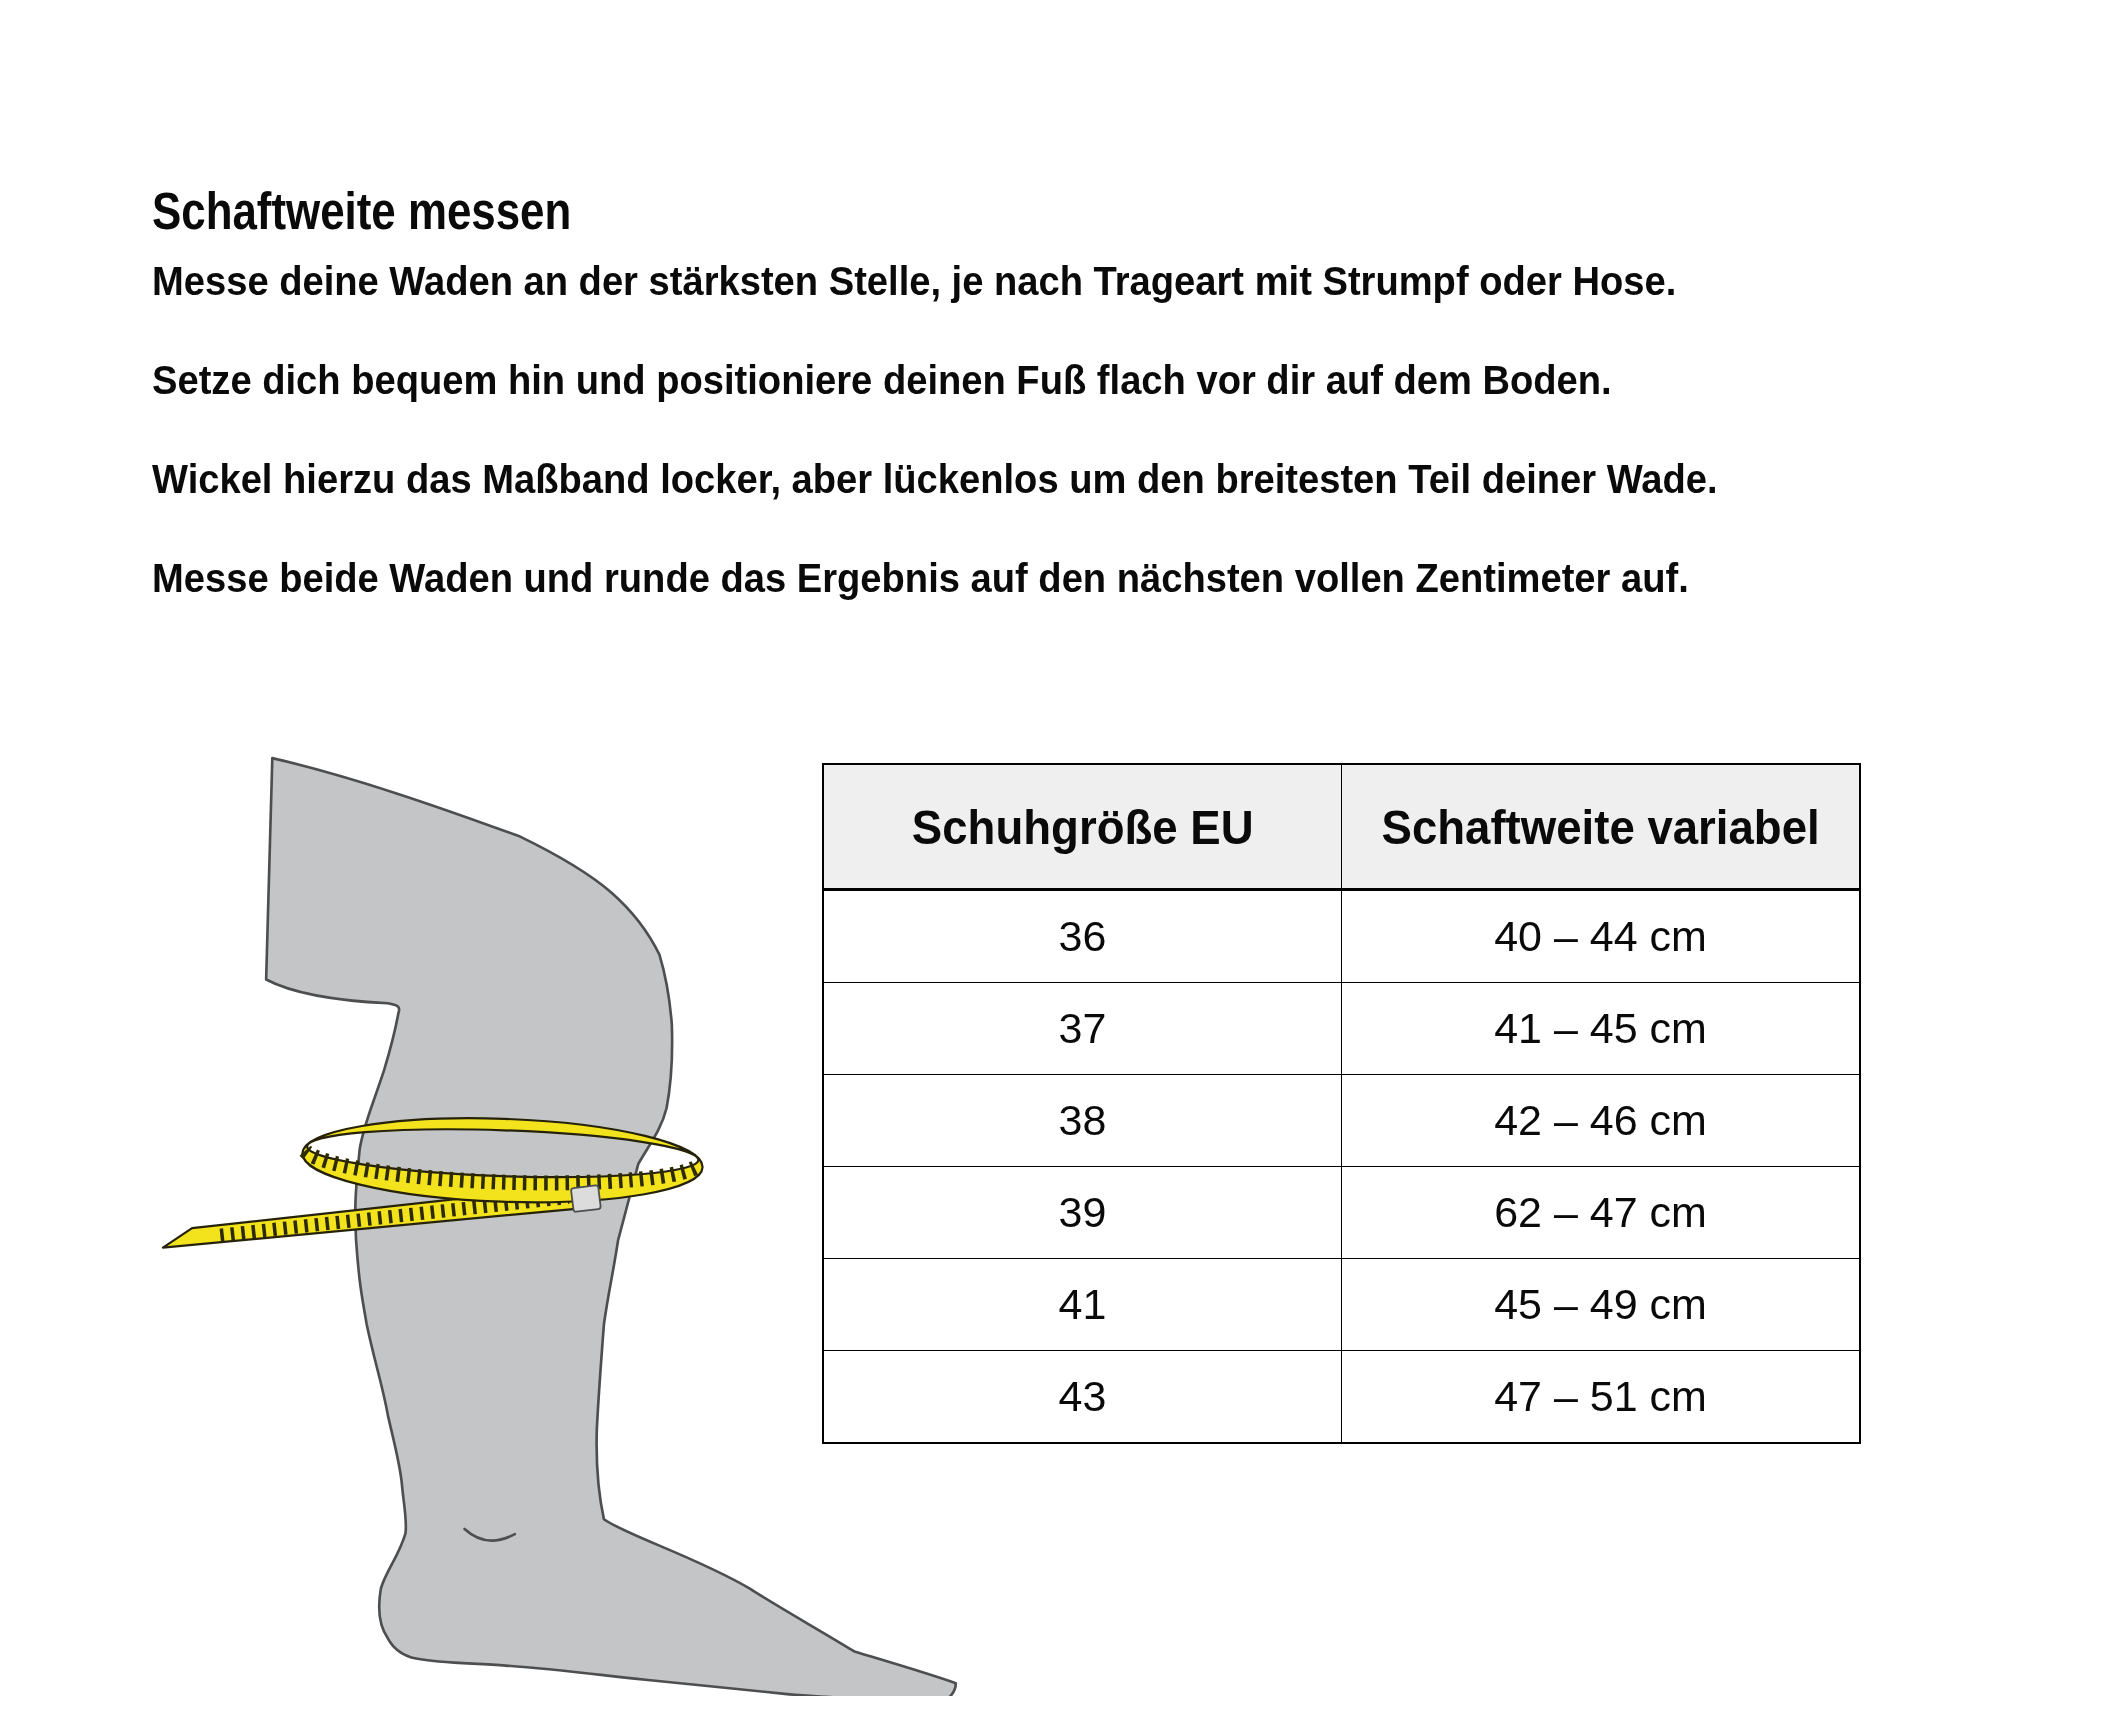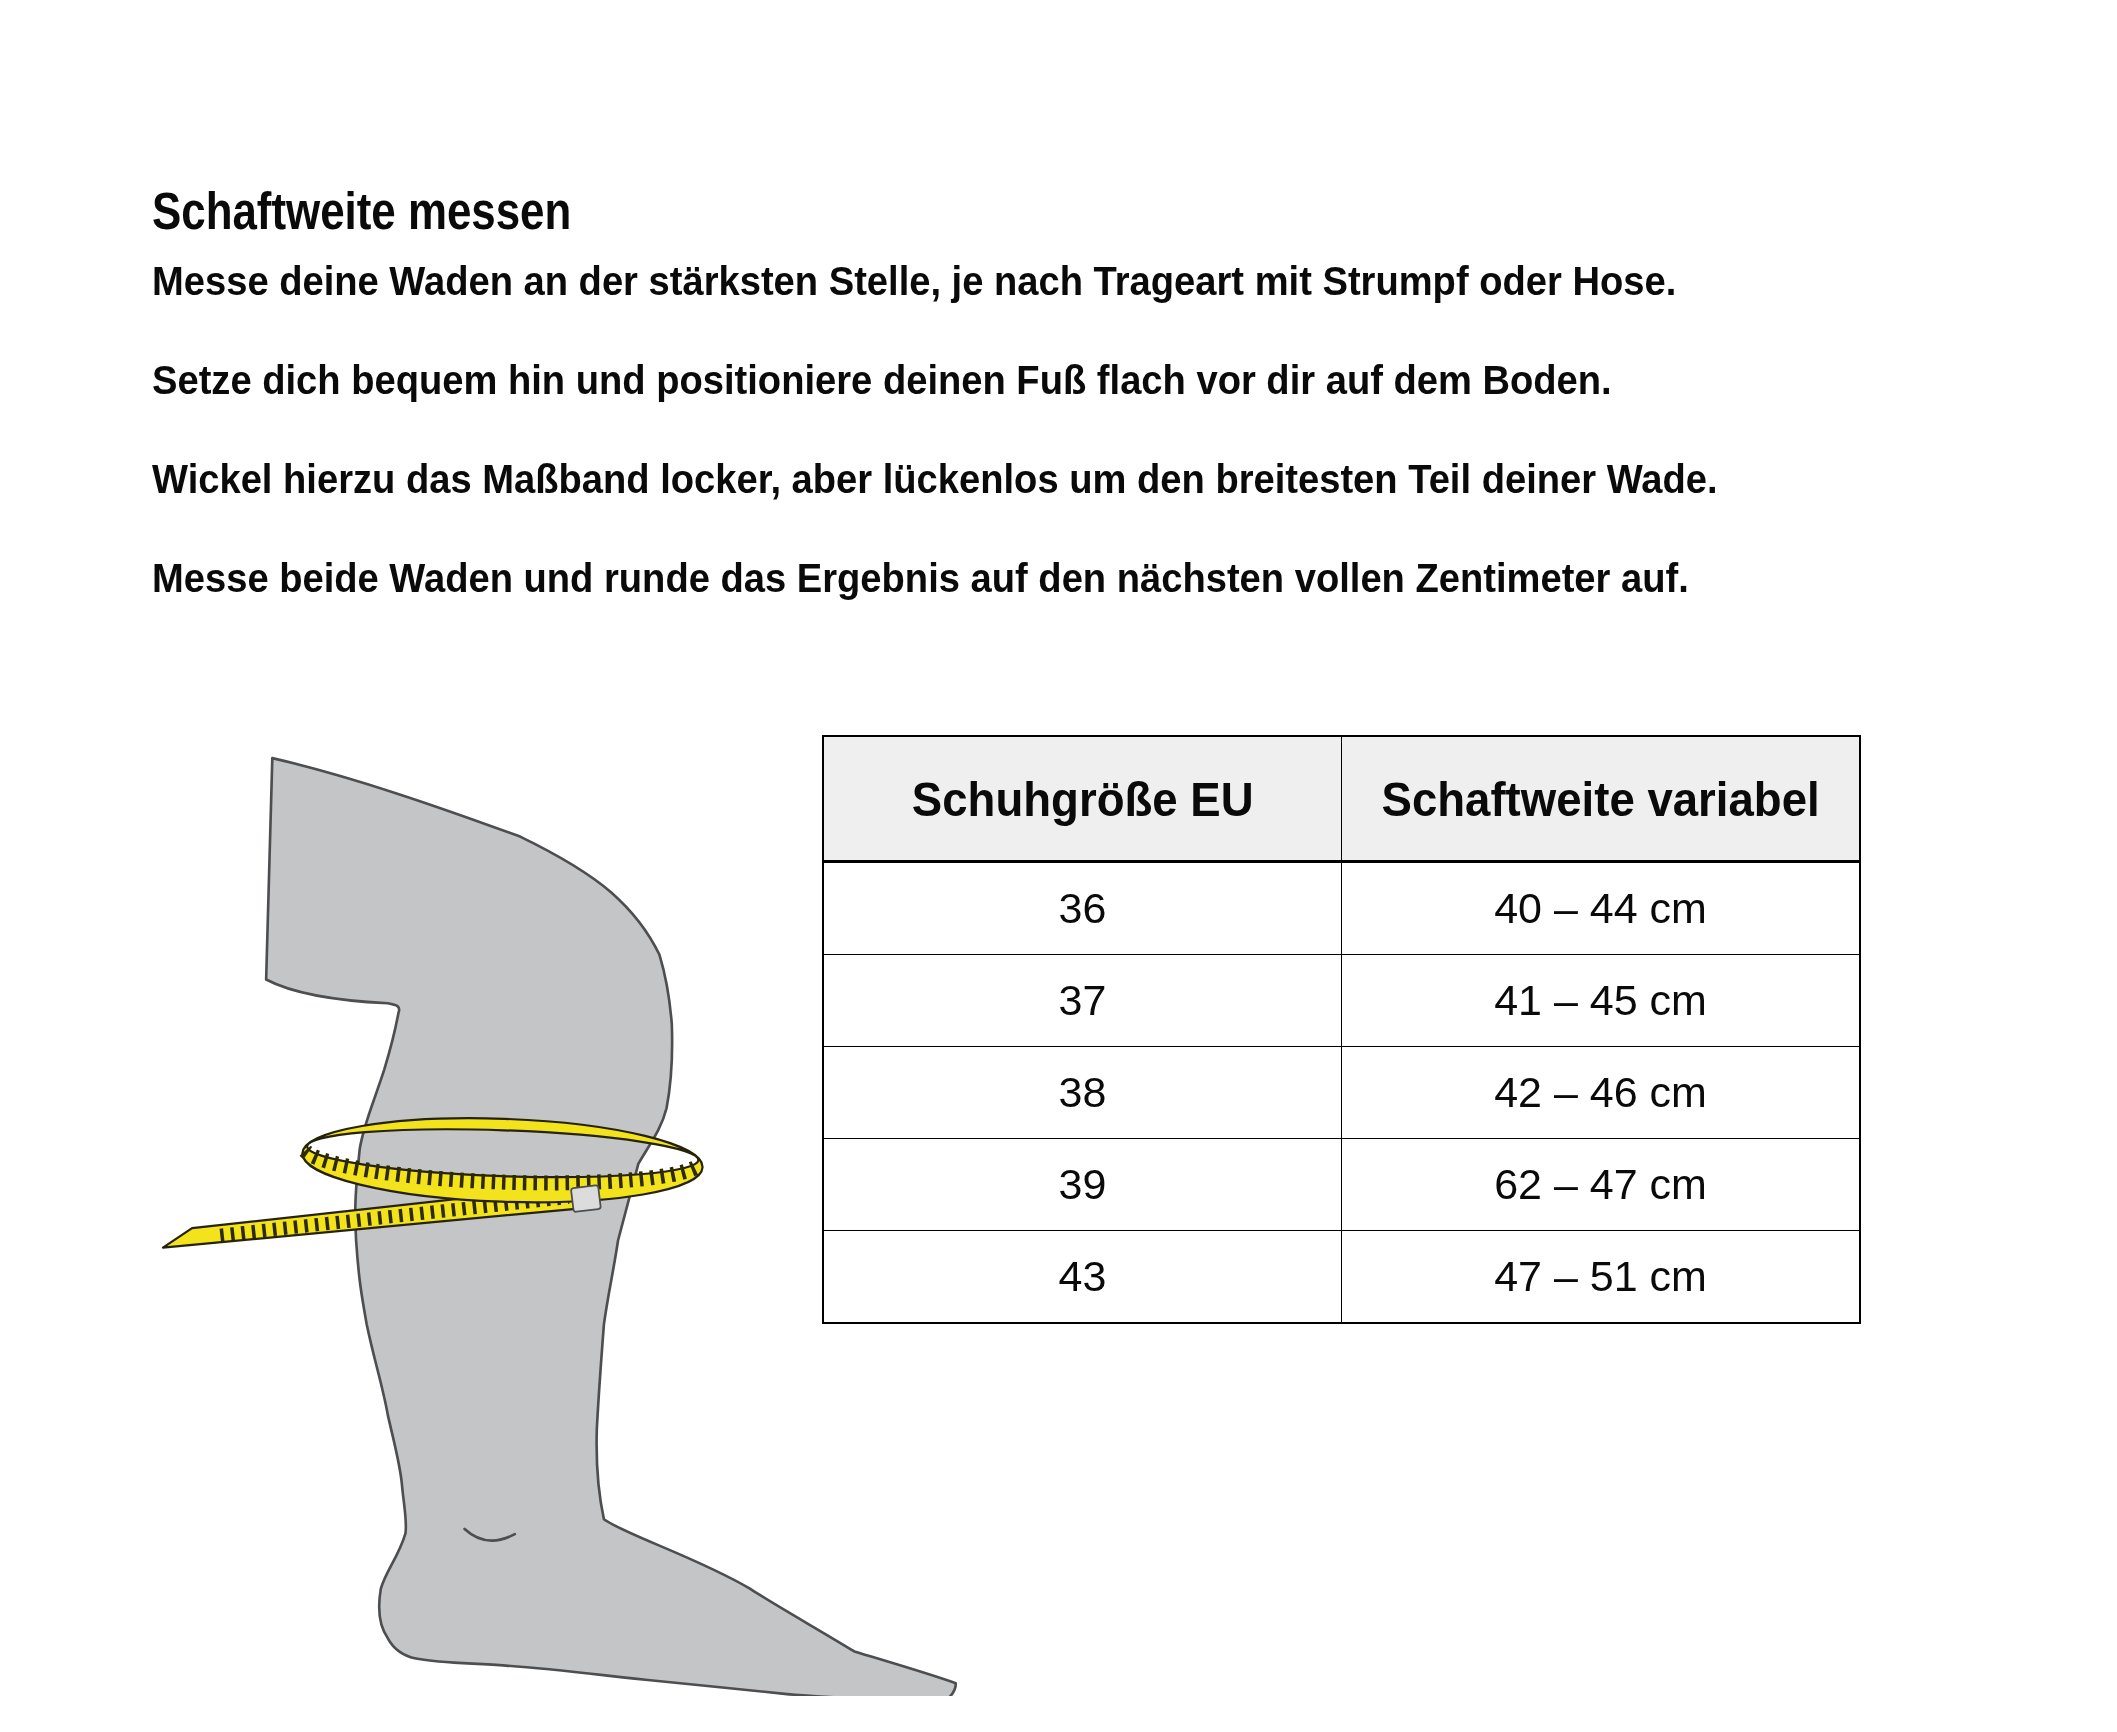--- a/index.html
+++ b/index.html
@@ -45,21 +45,21 @@
     table-layout:fixed;
     width:1034px;
   }
   .size-table th,
   .size-table td{
     border:1.8px solid #000;
     text-align:center;
     vertical-align:middle;
     padding:0;
   }
-  .size-table{border:2.6px solid #000;}
+  .size-table{border:2.6px solid #000;margin-top:28px;}
   .size-table th{
     height:123px;
     width:517px;
     font-size:49px;
     font-weight:bold;
     background:#efefef;
     border-bottom:3.5px solid #000;
   }
   .size-table td{
     height:91px;
@@ -172,20 +172,24 @@
           <td>38</td>
           <td>42 – 46 cm</td>
         </tr>
 
         <tr>
           <td>39</td>
           <td>62 – 47 cm</td>
         </tr>
 
 
+        <tr>
+          <td>41</td>
+          <td>45 – 49 cm</td>
+        </tr>
 
 
         <tr>
           <td>43</td>
           <td>47 – 51 cm</td>
         </tr>
       </tbody>
   </table>
 
 </div>

